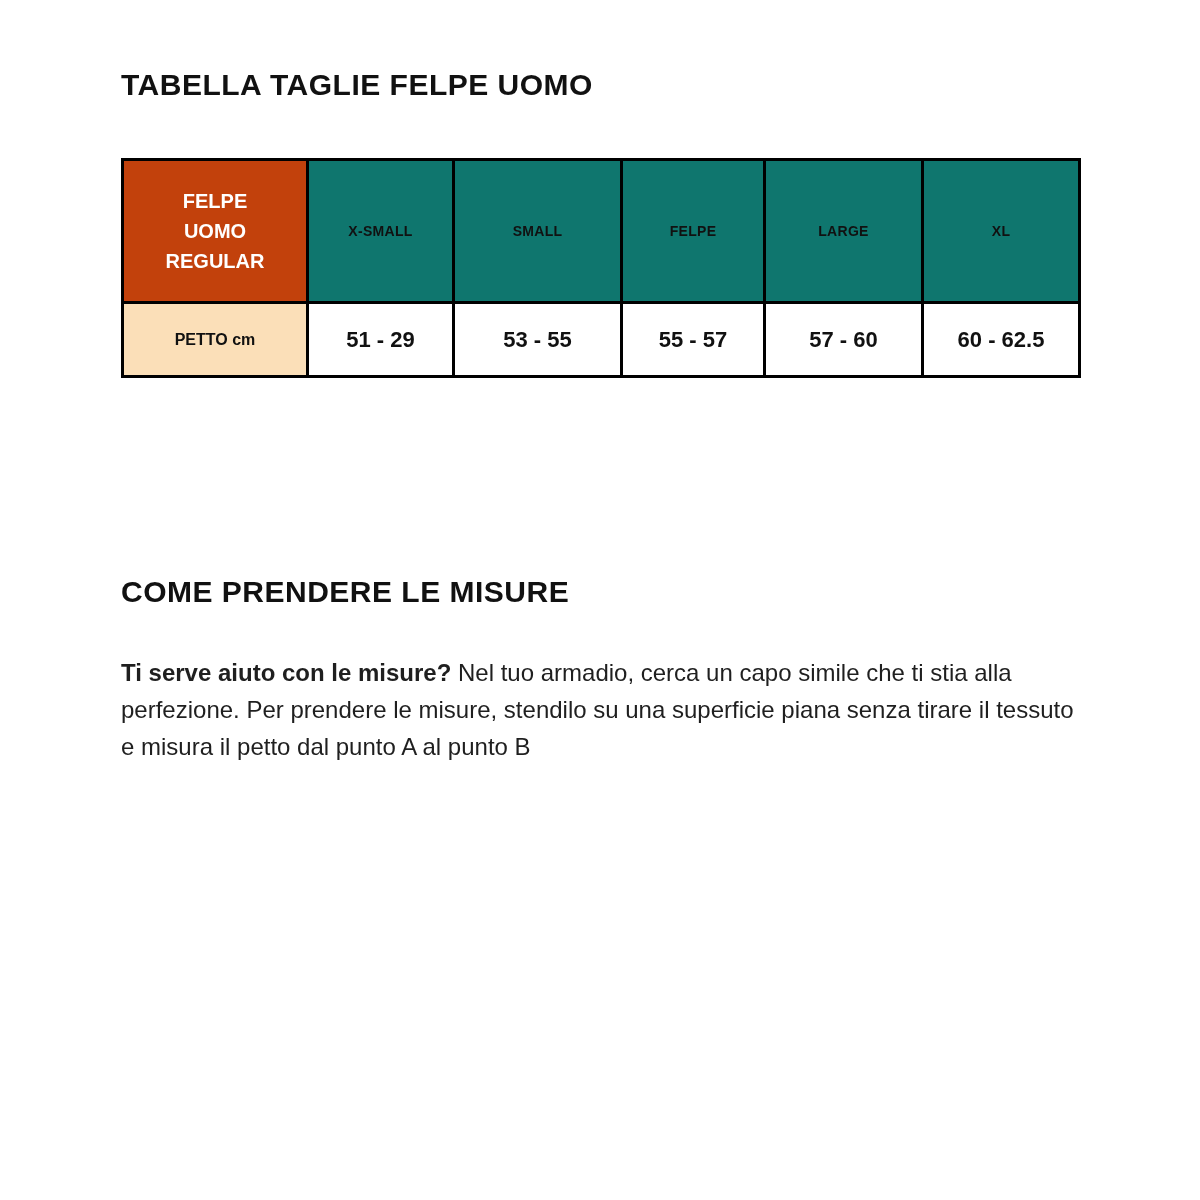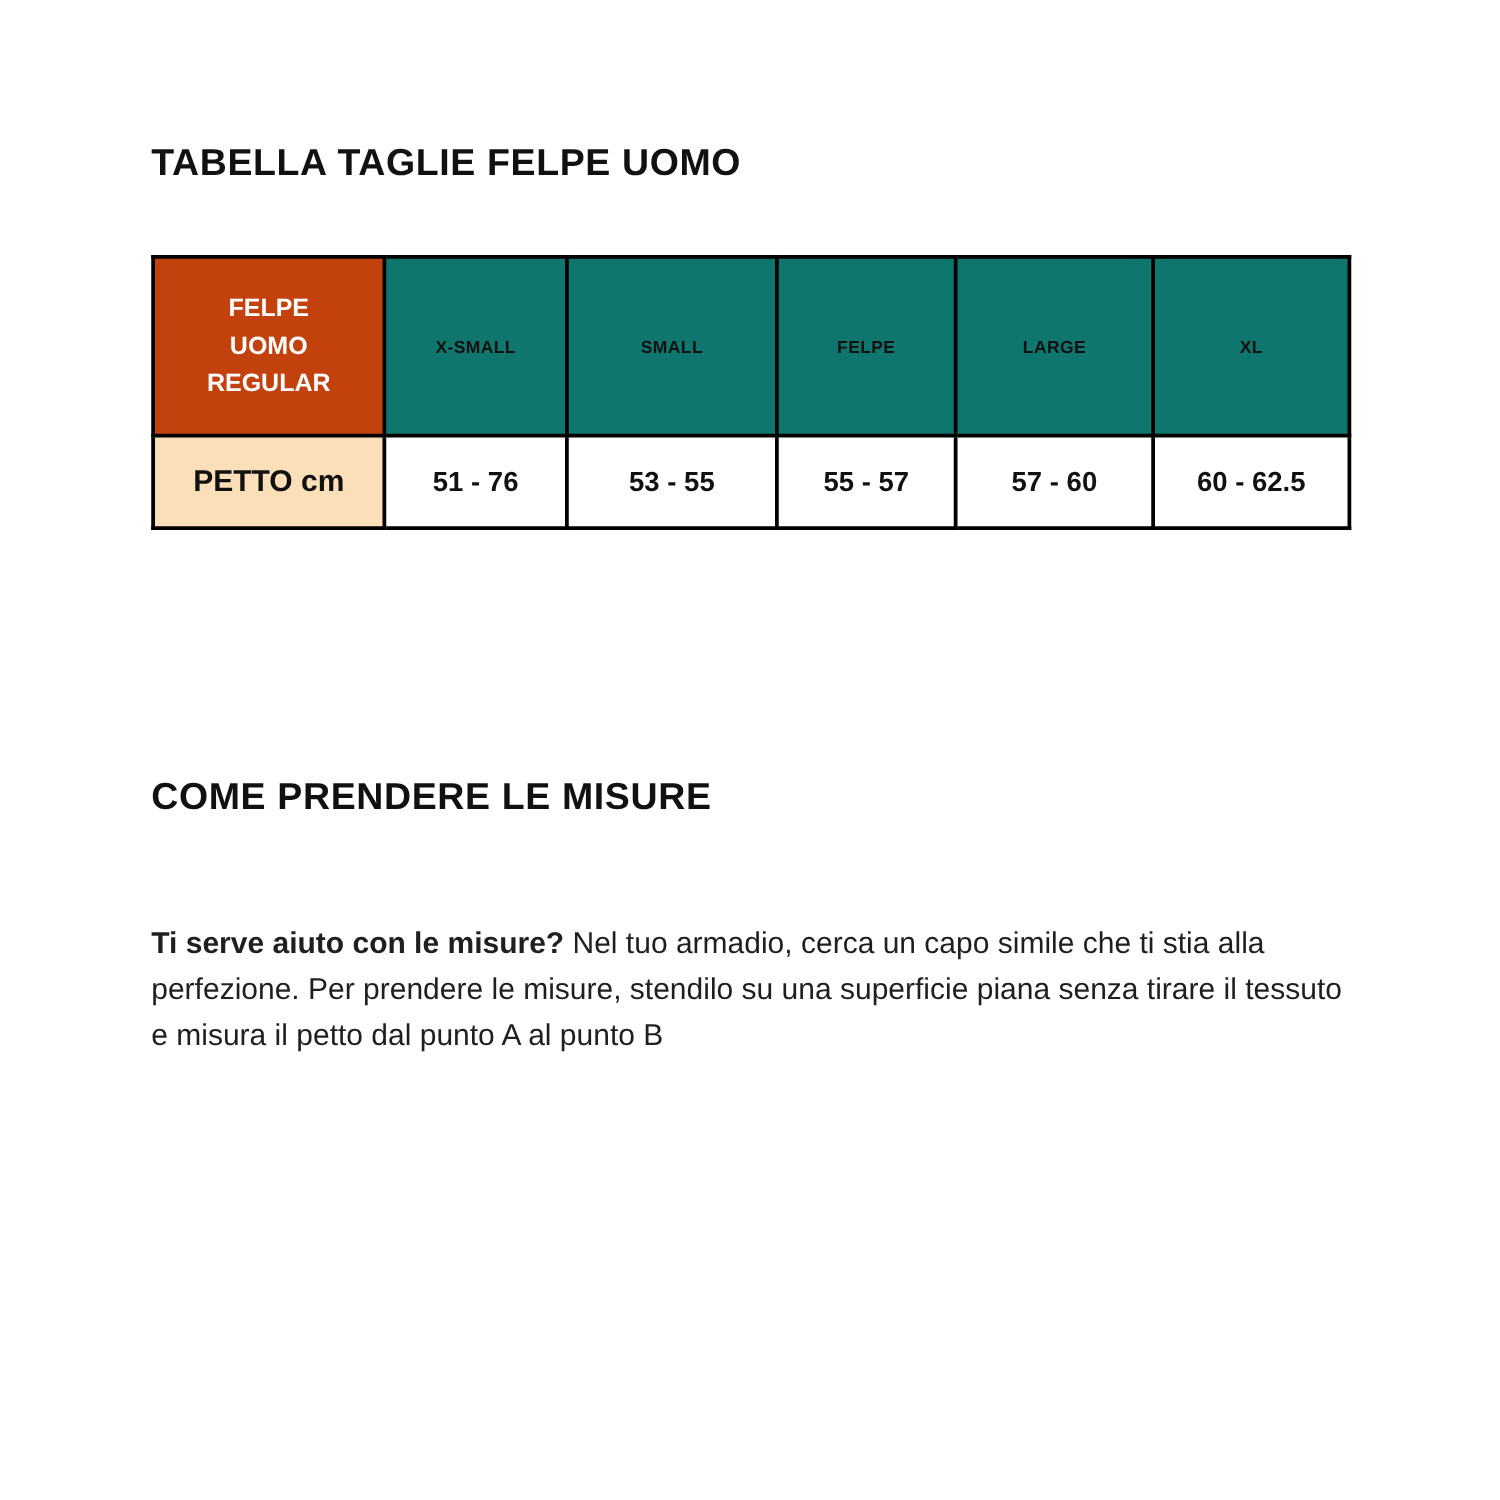--- a/index.html
+++ b/index.html
@@ -11,21 +11,21 @@
   body {
     width: 1200px;
     height: 1200px;
     font-family: "Liberation Sans", sans-serif;
     color: #1a1a1a;
     overflow: hidden;
   }
   .content {
     width: 957px;
     margin-left: 121px;
-    padding-top: 113px;
+    padding-top: 67px;
   }
   h1.page-title {
     margin: 0;
     font-size: 30px;
     line-height: 36px;
     font-weight: 700;
     letter-spacing: 0.5px;
     color: #111111;
   }
   table.size-table {
@@ -53,21 +53,21 @@
     background: #0f766e;
     color: #111111;
     font-weight: 700;
     font-size: 14px;
     letter-spacing: 0.3px;
   }
   .label-cell {
     background: #fbdfb8;
     color: #111111;
     font-weight: 700;
-    font-size: 24px;
+    font-size: 16px;
   }
   .value-cell {
     background: #ffffff;
     color: #111111;
     font-weight: 700;
     font-size: 22px;
   }
   h2.section-heading {
     margin: 196px 0 0 0;
     font-size: 30px;
@@ -77,21 +77,21 @@
     color: #111111;
   }
   p.body-text {
     margin: 0;
     font-size: 24px;
     line-height: 37px;
     font-weight: 400;
     color: #1f1f1f;
   }
   p.intro-text { margin-top: 33px; }
-  p.help-text  { margin-top: 80px; }
+  p.help-text  { margin-top: 44px; }
   .bold-lead { font-weight: 700; }
 </style>
 </head>
 <body>
 
 <div class="content">
 
   <h1 class="page-title">TABELLA TAGLIE FELPE UOMO</h1>
 
   <table class="size-table">
@@ -111,21 +111,21 @@
           <div>REGULAR</div>
         </th>
         <th class="size-cell">X-SMALL</th>
         <th class="size-cell">SMALL</th>
         <th class="size-cell">FELPE</th>
         <th class="size-cell">LARGE</th>
         <th class="size-cell">XL</th>
       </tr>
       <tr class="data-row">
         <td class="label-cell">PETTO cm</td>
-        <td class="value-cell">51 - 76</td>
+        <td class="value-cell">51 - 29</td>
         <td class="value-cell">53 - 55</td>
         <td class="value-cell">55 - 57</td>
         <td class="value-cell">57 - 60</td>
         <td class="value-cell">60 - 62.5</td>
       </tr>
     </tbody>
   </table>
 
   <h2 class="section-heading">COME PRENDERE LE MISURE</h2>
 

